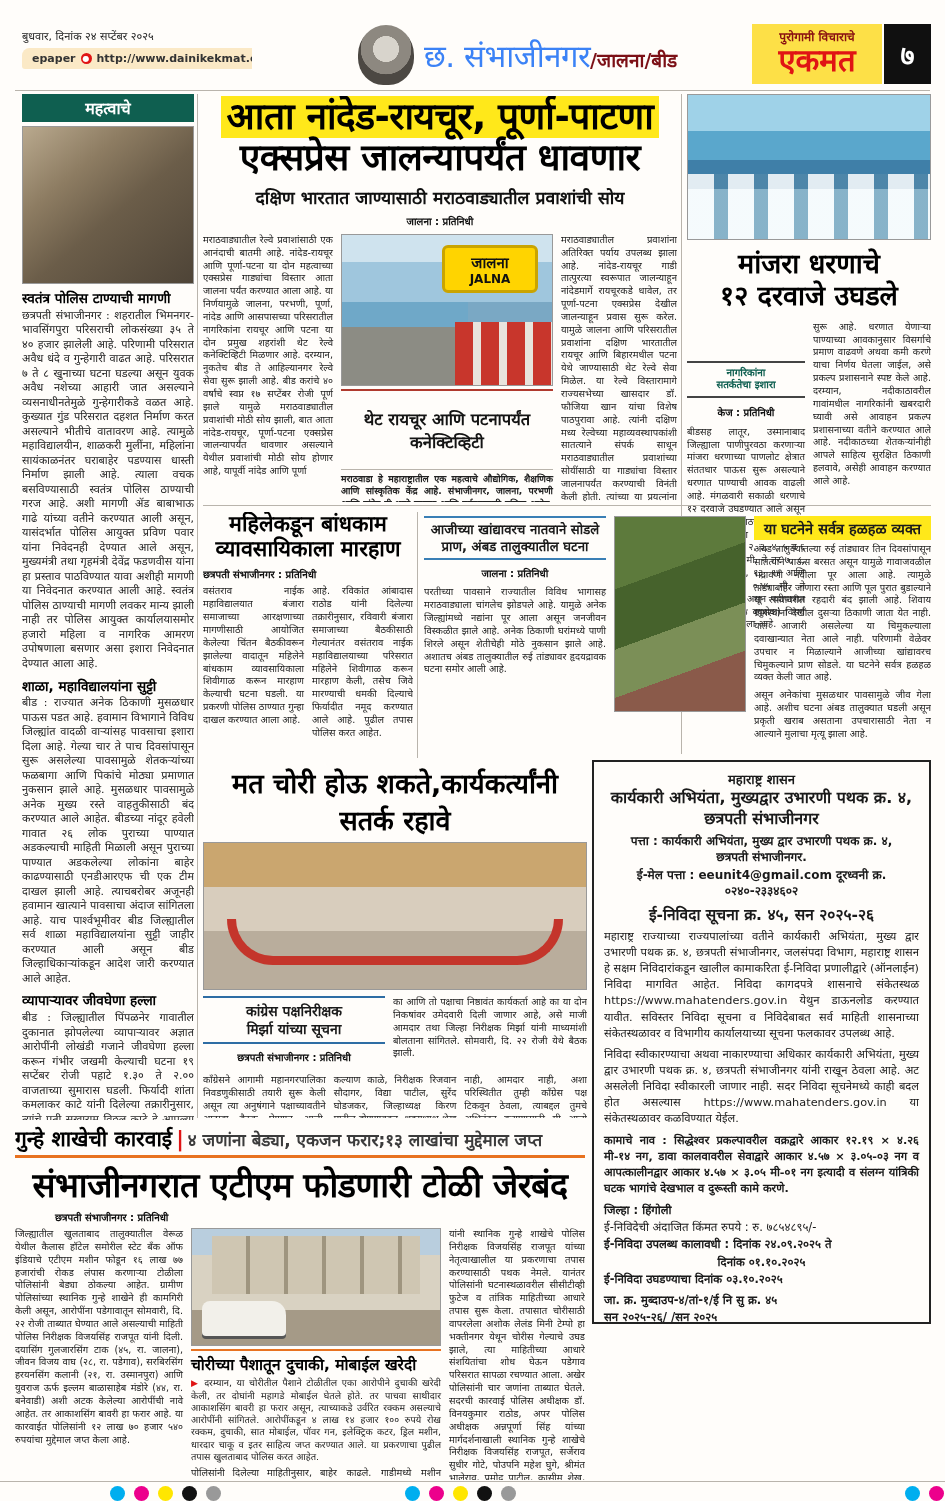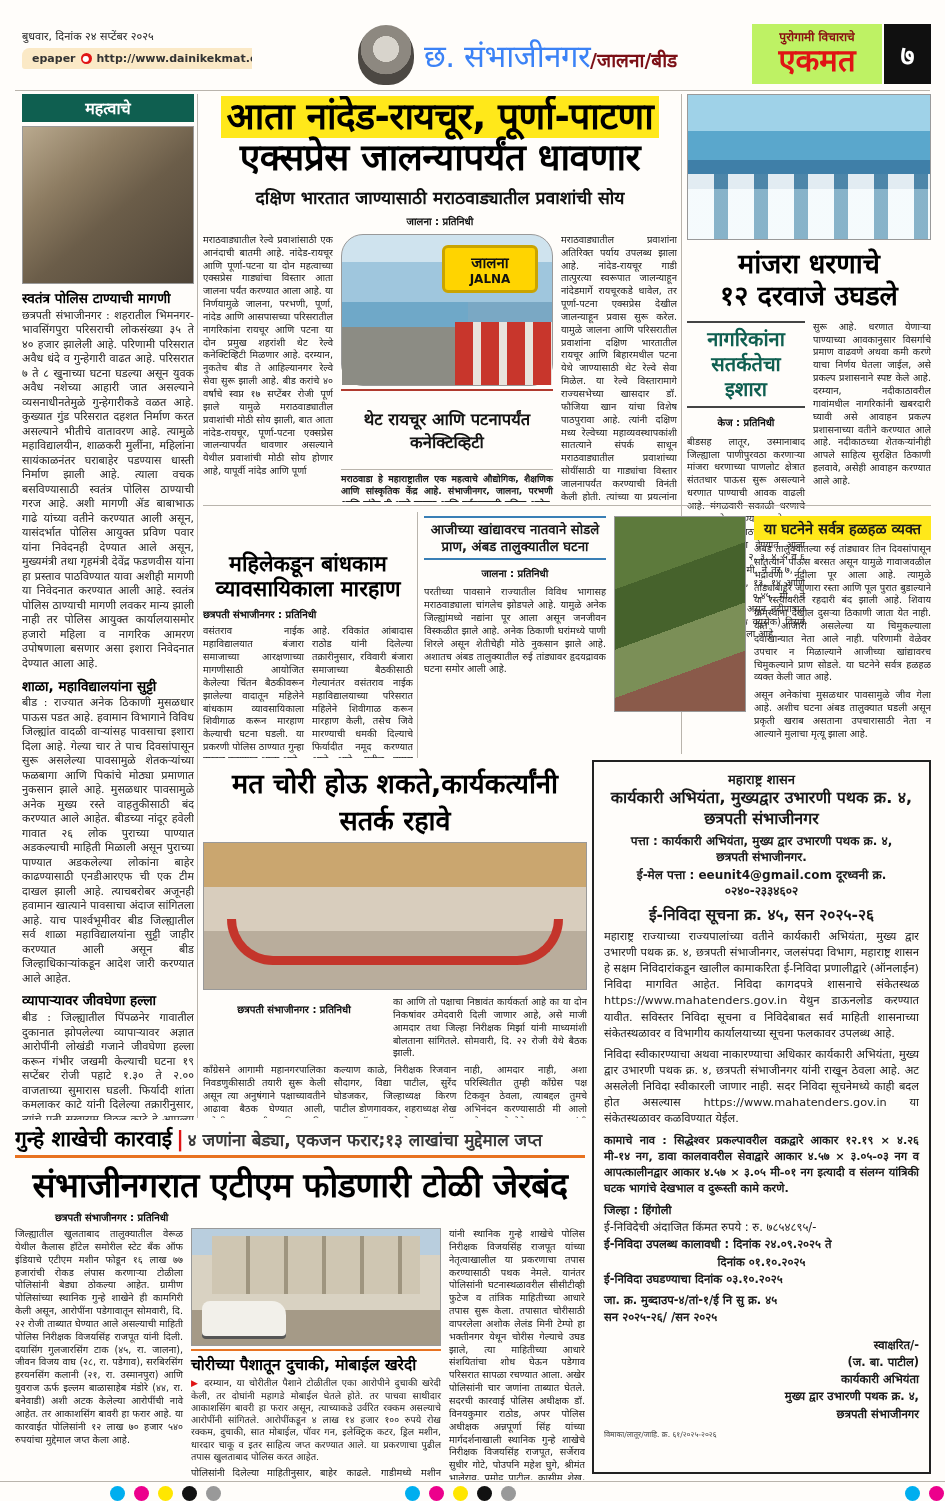--- a/index.html
+++ b/index.html
@@ -14,21 +14,21 @@
   .rule-v { position:absolute; background:#b9b4ac; width:1px; }
 
   
   .date-line { font-size:11px; font-weight:normal; color:#222; }
   .epaper-box { margin-top:5px; background:#fbe9c6; border-radius:10px 14px 14px 4px; padding:4px 10px; display:inline-flex; align-items:center; gap:5px; font-size:11px; font-weight:bold; color:#333; }
   .epaper-dot { width:11px; height:11px; border-radius:50%; background:#e01414; color:#fff; font-size:8px; display:inline-flex; align-items:center; justify-content:center; }
   .masthead { display:flex; align-items:center; gap:10px; }
   .emblem { width:56px; height:60px; border-radius:50% 50% 45% 45%; background:radial-gradient(circle at 50% 40%, #d8d4cc 0 28%, #8d8880 29% 55%, #4c4843 56% 100%); flex:0 0 auto; }
   .edition-main { font-size:31px; font-weight:400; color:#3b82f6; letter-spacing:-.5px; }
   .edition-sub { font-size:19px; font-weight:900; color:#7c1016; }
-  .brand-box { background:#bef264; padding:4px 10px 2px; text-align:center; }
+  .brand-box { background:#fde047; padding:4px 10px 2px; text-align:center; }
   .tagline { font-size:12px; font-weight:bold; color:#8a1111; }
   .brand { font-size:31px; font-weight:900; color:#e01414; line-height:1; }
   .pageno-box { background:#101010; color:#fff; font-size:27px; font-weight:bold; display:flex; align-items:center; justify-content:center; }
 
   
   .imp-bar { background:#0f5f50; color:#fff; text-align:center; font-size:16px; font-weight:bold; padding:3px 0; }
   .lc-head { font-size:13.6px; font-weight:900; color:#000; margin:7px 0 2px; line-height:1.15; }
   .lc-body { font-size:11px; line-height:1.32; text-align:justify; color:#222; }
   .photo { background:linear-gradient(140deg,#b9a98e 0%,#8d7c62 30%,#6b5d49 55%,#4e4437 100%); }
   .photo-frame { border:1px solid #999; }
@@ -42,21 +42,21 @@
   .jalna-sign { position:absolute; right:14px; top:10px; width:96px; background:#ffd400; border:3px solid #caa400; border-radius:6px; text-align:center; padding:4px 2px; }
   .jalna-sign .mr { font-size:15px; font-weight:900; color:#111; }
   .jalna-sign .en { font-size:12px; font-weight:900; color:#111; }
   .jalna-fence { position:absolute; right:0; bottom:0; width:46%; height:42%; background:repeating-linear-gradient(90deg,#c8362c 0 18px,#e8e4dd 18px 26px); }
   .platform { position:absolute; left:0; bottom:0; width:60%; height:55%; background:linear-gradient(180deg,#6fa8c8 0 30%,#8c8c84 30% 100%); }
 
   
   .dam-photo { background:linear-gradient(180deg,#9fd2e8 0 25%,#5aa7cc 25% 45%,#3f7fa8 45% 65%,#bfe2ef 65% 100%); position:relative; }
   .dam-photo::after { content:""; position:absolute; left:0; right:0; bottom:0; height:45%; background:repeating-linear-gradient(90deg, rgba(255,255,255,.85) 0 26px, rgba(90,140,170,.55) 26px 40px); }
   .dam-h { font-size:27px; font-weight:900; text-align:center; line-height:1.2; color:#000; }
-  .dam-subbox { border-top:2px solid #444; border-bottom:2px solid #444; text-align:center; font-size:20px; font-weight:900; color:#0f5f50; padding:4px 2px; line-height:1.25; }
+  .dam-subbox { border-top:2px solid #444; border-bottom:2px solid #444; text-align:center; font-size:10px; font-weight:900; color:#0f5f50; padding:4px 2px; line-height:1.25;margin-top:40px; }
 
   
   .mid-h { font-size:21.5px; font-weight:900; line-height:1.15; color:#000; }
   .child-h { font-size:23px; font-weight:900; color:#000; text-align:center; }
   .child-subbox { border-top:2px solid #3a7fb5; border-bottom:2px solid #3a7fb5; font-size:13.2px; font-weight:900; text-align:center; line-height:1.3; padding:3px 0; }
   .ybox-title { background:#ffe81a; font-size:14.5px; font-weight:900; text-align:center; padding:2px 4px; }
   .green-photo { background:linear-gradient(160deg,#5d7a3c 0 30%,#46622c 30% 55%,#7b8f57 55% 75%,#8a5a4a 75% 100%); }
 
   
   .vote-h { font-size:27px; font-weight:900; text-align:center; color:#000; }
@@ -154,21 +154,21 @@
   <div class="abs" style="left:203px; top:96px; width:474px; height:406px;">
     <div class="lead-h1"><span class="hl-yellow">आता नांदेड-रायचूर, पूर्णा-पाटणा</span></div>
     <div class="lead-h1">एक्सप्रेस जालन्यापर्यंत धावणार</div>
     <div class="lead-sub">दक्षिण भारतात जाण्यासाठी मराठवाड्यातील प्रवाशांची सोय</div>
     <div class="byline" style="text-align:center; margin-top:5px;">जालना : प्रतिनिधी</div>
     <div style="display:flex; gap:8px; margin-top:6px;">
       <div style="width:130px; flex:0 0 auto;">
         <p class="body-txt">मराठवाड्यातील रेल्वे प्रवाशांसाठी एक आनंदाची बातमी आहे. नांदेड-रायचूर आणि पूर्णा-पटना या दोन महत्वाच्या एक्सप्रेस गाड्यांचा विस्तार आता जालना पर्यंत करण्यात आला आहे. या निर्णयामुळे जालना, परभणी, पूर्णा, नांदेड आणि आसपासच्या परिसरातील नागरिकांना रायचूर आणि पटना या दोन प्रमुख शहरांशी थेट रेल्वे कनेक्टिव्हिटी मिळणार आहे. दरम्यान, नुकतेच बीड ते आहिल्यानगर रेल्वे सेवा सुरू झाली आहे. बीड करांचे ४० वर्षांचे स्वप्न १७ सप्टेंबर रोजी पूर्ण झाले यामुळे मराठवाड्यातील प्रवाशांची मोठी सोय झाली, बात आता नांदेड-रायचूर, पूर्णा-पटना एक्सप्रेस जालन्यापर्यंत धावणार असल्याने येथील प्रवाशांची मोठी सोय होणार आहे, यापूर्वी नांदेड आणि पूर्णा</p>
       </div>
       <div style="width:212px; flex:0 0 auto;">
-        <div class="jalna-photo photo-frame" style="width:100%; height:152px;border-radius:22px;">
+        <div class="jalna-photo photo-frame" style="width:100%; height:152px;">
           <div class="platform"></div>
           <div class="jalna-fence"></div>
           <div class="jalna-sign">
             <div class="mr">जालना</div>
             <div class="en">JALNA</div>
           </div>
         </div>
         <div class="cap-title" style="margin-top:3px;">थेट रायचूर आणि पटनापर्यंत कनेक्टिव्हिटी</div>
         <p class="body-txt" style="margin-top:3px; font-weight:bold; font-size:9.2px;">मराठवाडा हे महाराष्ट्रातील एक महत्वाचे औद्योगिक, शैक्षणिक आणि सांस्कृतिक केंद्र आहे. संभाजीनगर, जालना, परभणी आणि नांदेड ही शहरे व्यापार आणि पर्यटनासाठी प्रसिद्ध आहेत. या नव्या रेल्वे विस्तारामुळे या शहरांना आता थेट रायचूर आणि पटनापर्यंत कनेक्टिव्हिटी मिळणार आहे. यामुळे व्यापारी आणि उद्योजकांना दक्षिण भारत आणि बिहारमधील बाजारपेठांपर्यंत पोहोचणे सोपे होईल. तसेच मराठवाड्यातील धार्मिक स्थळांना भेट देणाऱ्या भाविकांना आणि पर्यटकांना या रेल्वे सेवेचा फायदा होणार आहे.</p>
       </div>
@@ -195,21 +195,21 @@
       </div>
       <div style="flex:1;">
         <p class="body-txt">सुरू आहे. धरणात येणाऱ्या पाण्याच्या आवकानुसार विसर्गाचे प्रमाण वाढवणे अथवा कमी करणे याचा निर्णय घेतला जाईल, असे प्रकल्प प्रशासनाने स्पष्ट केले आहे. दरम्यान, नदीकाठावरील गावांमधील नागरिकांनी खबरदारी घ्यावी असे आवाहन प्रकल्प प्रशासनाच्या वतीने करण्यात आले आहे. नदीकाठच्या शेतकऱ्यांनीही आपले साहित्य सुरक्षित ठिकाणी हलवावे, असेही आवाहन करण्यात आले आहे.</p>
       </div>
     </div>
   </div>
 
   <div class="rule-h" style="left:203px; top:505px; width:728px;"></div>
 
   <div class="abs" style="left:203px; top:512px; width:210px; height:246px;">
-    <div class="mid-h" style="text-align:center;margin-top:40px;">
+    <div class="mid-h" style="text-align:center;">
       <span>महिलेकडून बांधकाम</span><br>
       <span>व्यावसायिकाला मारहाण</span>
     </div>
     <div class="byline" style="margin:6px 0 4px;">छत्रपती संभाजीनगर : प्रतिनिधी</div>
     <div style="display:flex; gap:8px;">
       <p class="body-txt" style="flex:1;">वसंतराव नाईक महाविद्यालयात बंजारा समाजाच्या आरक्षणाच्या मागणीसाठी आयोजित केलेल्या चिंतन बैठकीवरून झालेल्या वादातून महिलेने बांधकाम व्यावसायिकाला शिवीगाळ करून मारहाण केल्याची घटना घडली. या प्रकरणी पोलिस ठाण्यात गुन्हा दाखल करण्यात आला आहे.</p>
       <p class="body-txt" style="flex:1;">आहे. रविकांत आंबादास राठोड यांनी दिलेल्या तक्रारीनुसार, रविवारी बंजारा समाजाच्या बैठकीसाठी गेल्यानंतर वसंतराव नाईक महाविद्यालयाच्या परिसरात महिलेने शिवीगाळ करून मारहाण केली, तसेच जिवे मारण्याची धमकी दिल्याचे फिर्यादीत नमूद करण्यात आले आहे. पुढील तपास पोलिस करत आहेत.</p>
     </div>
   </div>
 
@@ -233,20 +233,23 @@
     </div>
   </div>
 
   <div class="abs" style="left:203px; top:764px; width:384px; height:354px;">
     <div class="vote-h">मत चोरी होऊ शकते,कार्यकर्त्यांनी सतर्क रहावे</div>
     <div class="congress-photo photo-frame" style="width:100%; height:148px; margin-top:4px;">
       <div class="garland"></div>
     </div>
     <div style="display:flex; gap:8px; margin-top:6px;">
       <div style="width:182px; flex:0 0 auto;">
+        <div class="vote-subbox">
+          <span>कांग्रेस पक्षनिरीक्षक</span><br><span>मिर्झा यांच्या सूचना</span>
+        </div>
         <div class="byline" style="text-align:center; margin:6px 0;">छत्रपती संभाजीनगर : प्रतिनिधी</div>
       </div>
       <p class="body-txt" style="flex:1;">का आणि तो पक्षाचा निष्ठावंत कार्यकर्ता आहे का या दोन निकषांवर उमेदवारी दिली जाणार आहे, असे माजी आमदार तथा जिल्हा निरीक्षक मिर्झा यांनी माध्यमांशी बोलताना सांगितले. सोमवारी, दि. २२ रोजी येथे बैठक झाली.</p>
     </div>
     <div style="display:flex; gap:8px; margin-top:4px;">
       <p class="body-txt" style="flex:1;">कॉंग्रेसने आगामी महानगरपालिका निवडणुकीसाठी तयारी सुरू केली असून त्या अनुषंगाने पक्षाच्यावतीने आढावा बैठक घेण्यात आली, यावेळी आगामी निवडणुकीत मतचोरी होऊ शकते यासाठी कार्यकर्ते व इच्छूकांनी सतर्क राहावे. आतापासूनच मतदार यादीतील नावांची शहानिशा करावी, नागरिकांशी जनसंपर्क वाढवून जनतेचा चेहरा बनावे, उमेदवार निवडताना हमीवरून येण्याची क्षमता आहे</p>
       <p class="body-txt" style="flex:1;">कल्याण काळे, निरीक्षक रिजवान सौदागर, विद्या पाटील, सुरेंद घोडजकर, जिल्हाध्यक्ष किरण पाटील डोणगावकर, शहराध्यक्ष शेख युसूफ, डॉ. जफर अहेमद खान, डॉ. जितेंद्र देहाडे आदींची उपस्थिती होती. या बैठकीत निवडणुकीच्या संदर्भात पदाधिकारी व कार्यकर्त्यांच्या सूचना ऐकून घेत त्याचा अहवाल पक्षश्रेष्ठींना पाठवला जाईल असे पक्ष निरीक्षकांनी जाहिर केले.</p>
       <p class="body-txt" style="flex:1;">नाही, आमदार नाही, अशा परिस्थितीत तुम्ही कॉंग्रेस पक्ष टिकवून ठेवला, त्याबद्दल तुमचे अभिनंदन करण्यासाठी मी आलो आहे. आपले नेते खा. राहुल गांधी यांनी मत चोरीचा मोठा मुद्दा उपस्थित केला आहे. आपल्याकडे अजूनही वेळ आहे, मतदार यादा तपासा, बोगस मतदार शोधा, असे आवाहनही त्यांनी यावेळी कार्यकर्त्यांना केले.</p>
     </div>
   </div>
@@ -269,21 +272,21 @@
         <p class="atm-cap-body" style="margin-top:2px;"><span class="tri">▶</span> <span>दरम्यान, या चोरीतील पैशाने टोळीतील एका आरोपीने दुचाकी खरेदी केली, तर दोघांनी महागडे मोबाईल घेतले होते. तर पाचवा साथीदार आकाशसिंग बावरी हा फरार असून, त्याच्याकडे उर्वरित रक्कम असल्याचे आरोपींनी सांगितले. आरोपींकडून ४ लाख १४ हजार १०० रुपये रोख रक्कम, दुचाकी, सात मोबाईल, पॉवर गन, इलेक्ट्रिक कटर, ड्रिल मशीन, धारदार चाकू व इतर साहित्य जप्त करण्यात आले. या प्रकरणाचा पुढील तपास खुलताबाद पोलिस करत आहेत.</span></p>
         <div style="display:flex; gap:8px; margin-top:4px;">
           <p class="body-txt" style="flex:1;">पोलिसांनी दिलेल्या माहितीनुसार, ११ सप्टेंबर रोजी मध्यरात्री चोरट्यांनी वेरूळ येथील कैलास हॉटेलसमोर असलेल्या एसबीआयची एटीएम मशीन १६ लाख ७७ हजारांच्या रोकडसह दोराच्या साह्याने ओढून</p>
           <p class="body-txt" style="flex:1;">बाहेर काढले. गाडीमध्ये मशीन टाकून घेऊन नेले. या घटनेनंतर बँकेचे मॅनेजर विकास निकाळजे यांनी खुलताबाद पोलिस ठाण्यात तक्रार दाखल केली. घटनेनंतर पोलिस अधीक्षक डॉ. विनयकुमार राठोड</p>
         </div>
       </div>
       <p class="body-txt" style="flex:1;">यांनी स्थानिक गुन्हे शाखेचे पोलिस निरीक्षक विजयसिंह राजपूत यांच्या नेतृत्वाखालील या प्रकरणाचा तपास करण्यासाठी पथक नेमले. यानंतर पोलिसांनी घटनास्थळावरील सीसीटीव्ही फुटेज व तांत्रिक माहितीच्या आधारे तपास सुरू केला. तपासात चोरीसाठी वापरलेला अशोक लेलंड मिनी टेम्पो हा भक्तीनगर येथून चोरीस गेल्याचे उघड झाले, त्या माहितीच्या आधारे संशयितांचा शोध घेऊन पडेगाव परिसरात सापळा रचण्यात आला. अखेर पोलिसांनी चार जणांना ताब्यात घेतले. सदरची कारवाई पोलिस अधीक्षक डॉ. विनयकुमार राठोड, अपर पोलिस अधीक्षक अन्नपूर्णा सिंह यांच्या मार्गदर्शनाखाली स्थानिक गुन्हे शाखेचे निरीक्षक विजयसिंह राजपूत, सर्जेराव सुधीर गोटे, पोउपनि महेश घुगे, श्रीमंत भालेराव, प्रमोद पाटील, कासीम शेख, सचिन राठोड, अनिल चव्हाण, जनाबाई चव्हाण, कविता पवार, बलबिरसिंग बहुरे, आनंद घाटेश्वर शिवाजी मगर, योगेश वरवाळे, जीवन घोळप यांनी केली.</p>
     </div>
   </div>
 
-  <div class="abs tender-box" style="left:592px; top:760px; width:339px; height:714px;">
+  <div class="abs tender-box" style="left:592px; top:760px; width:339px; height:564px;">
     <div class="t-center t-gov">महाराष्ट्र शासन</div>
     <div class="t-center t-title">
       <span>कार्यकारी अभियंता, मुख्यद्वार उभारणी पथक क्र. ४,</span><br>
       <span>छत्रपती संभाजीनगर</span>
     </div>
     <div class="t-center t-addr" style="margin-top:3px;">
       <span>पत्ता : कार्यकारी अभियंता, मुख्य द्वार उभारणी पथक क्र. ४,</span><br>
       <span>छत्रपती संभाजीनगर.</span>
     </div>
     <div class="t-center t-addr" style="margin-top:2px;">ई-मेल पत्ता : eeunit4@gmail.com दूरध्वनी क्र. ०२४०-२३३४६०२</div>

